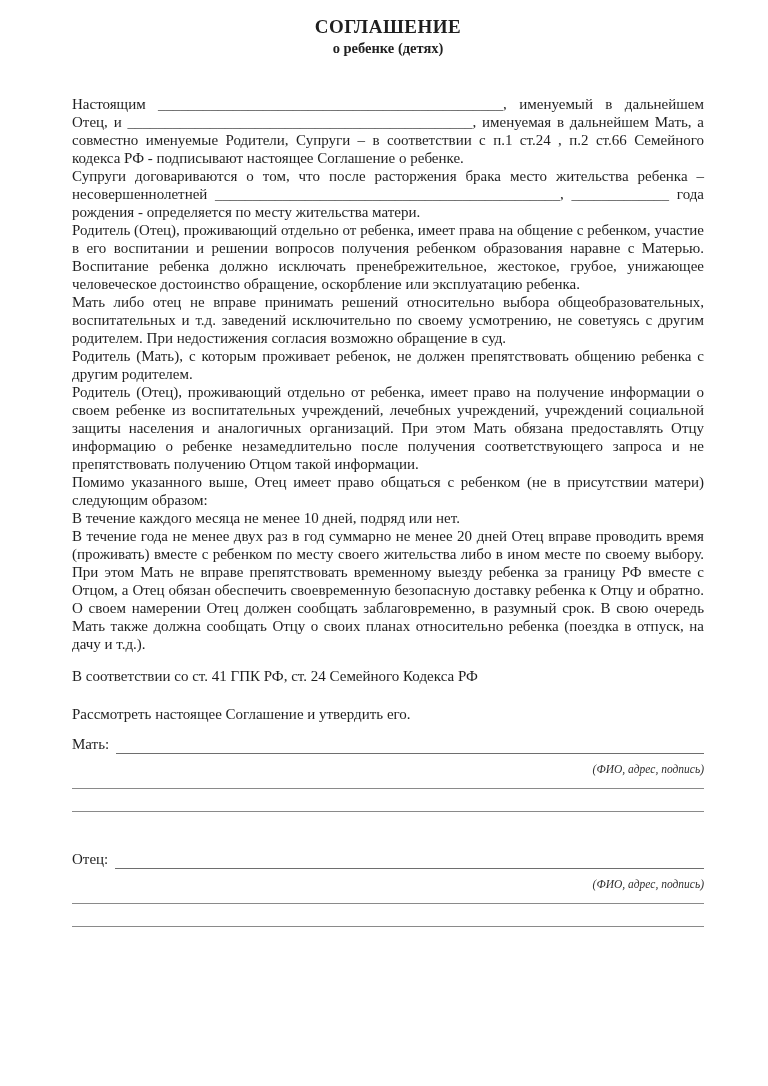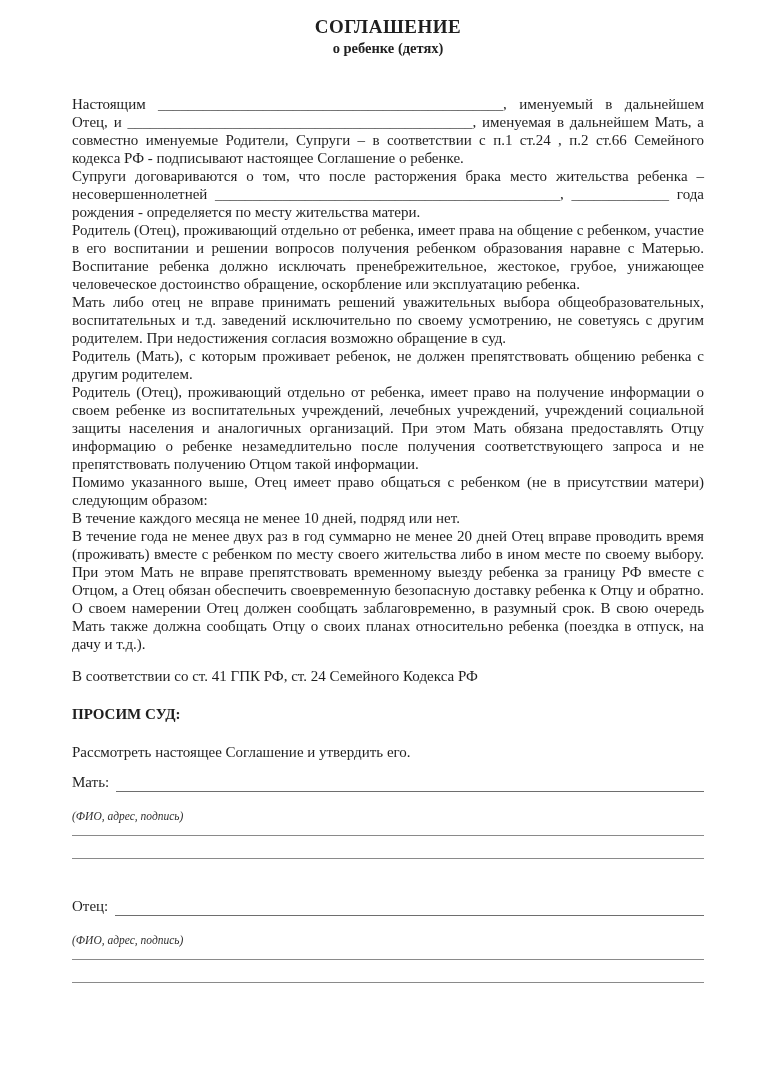--- a/index.html
+++ b/index.html
@@ -76,58 +76,57 @@
     line-height: 19px;
     justify-content: center;
   }
   .sig-label { flex: 0 0 auto; margin-right: 7px; }
   .sig-line {
     flex: 1 1 auto;
     border-bottom: 1px solid #6e6e6e;
     height: 17px;
   }
   .sig-caption {
-    text-align: left;
+    text-align: right;
     font-style: italic;
     font-size: 11.5px;
     line-height: 14px;
     color: #2e2e2e;
-    margin-top: 17px;
+    margin-top: 8px;
   }
   .writing-line {
     border-bottom: 1px solid #8a8a8a;
     height: 0;
     margin-top: 22px;
   }
   .writing-line.first { margin-top: 12px; }
 </style>
 </head>
 <body>
 
 <div class="page">
 
   <div class="doc-title">СОГЛАШЕНИЕ</div>
   <div class="doc-subtitle">о ребенке (детях)</div>
 
   <div class="body-text">
     <p>Настоящим <span class="blank">______________________________________________</span>, именуемый в дальнейшем Отец, и <span class="blank">______________________________________________</span>, именуемая в дальнейшем Мать, а совместно именуемые Родители, Супруги – в соответствии с п.1 ст.24 , п.2 ст.66 Семейного кодекса РФ - подписывают настоящее Соглашение о ребенке.</p>
     <p>Супруги  договариваются о том, что после расторжения брака место жительства ребенка – несовершеннолетней <span class="blank">______________________________________________</span>, <span class="blank">_____________</span> года рождения - определяется по месту жительства матери.</p>
     <p>Родитель (Отец), проживающий отдельно от ребенка, имеет права на общение с ребенком, участие в его воспитании и решении вопросов получения ребенком образования наравне с Матерью. Воспитание ребенка должно исключать пренебрежительное, жестокое, грубое, унижающее человеческое достоинство обращение, оскорбление или эксплуатацию ребенка.</p>
-    <p>Мать либо отец не вправе принимать решений уважительных выбора общеобразовательных, воспитательных и т.д. заведений исключительно по своему усмотрению, не советуясь с другим родителем. При недостижения согласия возможно обращение в суд.</p>
+    <p>Мать либо отец не вправе принимать решений относительно выбора общеобразовательных, воспитательных и т.д. заведений исключительно по своему усмотрению, не советуясь с другим родителем. При недостижения согласия возможно обращение в суд.</p>
     <p>Родитель (Мать), с которым проживает ребенок, не должен препятствовать общению ребенка с другим родителем.</p>
     <p>Родитель (Отец), проживающий отдельно от ребенка, имеет право на получение информации о своем ребенке из воспитательных учреждений, лечебных учреждений, учреждений социальной защиты населения и аналогичных организаций. При этом Мать обязана предоставлять Отцу информацию о ребенке незамедлительно после получения соответствующего запроса и не препятствовать получению Отцом такой информации.</p>
     <p>Помимо указанного выше, Отец имеет право общаться с ребенком (не в присутствии матери) следующим образом:</p>
     <p>В течение каждого месяца не менее 10 дней, подряд или нет.</p>
     <p>В течение года не менее двух раз в год суммарно не менее 20 дней  Отец вправе проводить время (проживать) вместе с ребенком по месту своего жительства либо в ином месте по своему выбору. При этом Мать не вправе препятствовать временному выезду ребенка за границу РФ вместе с Отцом, а Отец обязан обеспечить своевременную безопасную доставку ребенка к Отцу и обратно. О своем намерении Отец должен сообщать заблаговременно, в разумный срок. В свою очередь Мать также должна сообщать Отцу о своих планах относительно ребенка (поездка в отпуск, на дачу и т.д.).</p>
   </div>
 
 
   <p class="legal-basis">В соответствии со ст. 41 ГПК РФ, ст. 24 Семейного Кодекса РФ</p>
 
-  <p class="petition-heading">ПРОСИМ СУД:</p>
 
   <p class="petition-request">Рассмотреть  настоящее Соглашение и утвердить его.</p>
 
   <div class="sig-block mother">
     <div class="sig-row">
       <span class="sig-label">Мать:</span>
       <span class="sig-line"></span>
     </div>
     <div class="sig-caption">(ФИО, адрес, подпись)</div>
     <div class="writing-line first"></div>

